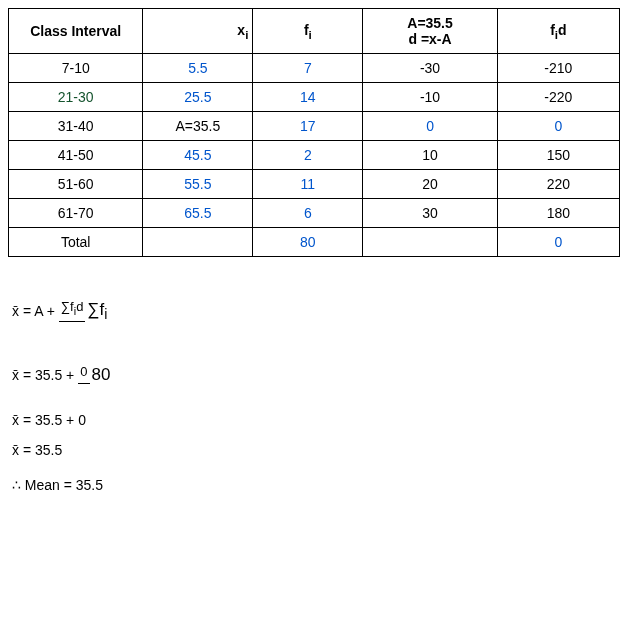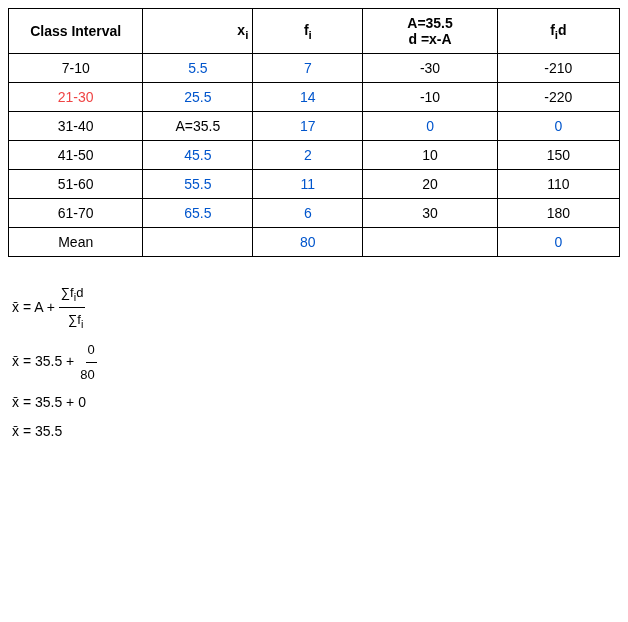--- a/index.html
+++ b/index.html
@@ -44,35 +44,35 @@
 
     .formula-line {
       display: flex;
       align-items: center;
       margin-bottom: 4px;
       font-size: 14px;
     }
 
     .fraction {
       display: inline-flex;
-      flex-direction: column;
-      align-items: flex-end;
-      margin: 0 4px;
+      flex-direction: row;
+      align-items: flex-start;
+      margin: 14px 4px;
       vertical-align: middle;
     }
 
     .fraction .numerator {
       border-bottom: 1px solid #000;
       padding: 0 2px;
       font-size: 13px;
     }
 
     .fraction .denominator {
       padding: 0 2px;
-      font-size: 13px;
+      font-size: 17px;
     }
 
     .mean-result {
       margin-top: 10px;
       font-size: 14px;
     }
   </style>
 </head>
 <body>
 
@@ -99,21 +99,21 @@
   </thead>
   <tbody id="table-body">
   <tr>
       <td style="color:#000">7-10</td>
       <td style="color:#0055cc">5.5</td>
       <td style="color:#0055cc">7</td>
       <td style="color:#000">-30</td>
       <td style="color:#000">-210</td>
     </tr>
       <tr>
-      <td style="color:#ef4444">21-30</td>
+      <td style="color:#14532d">21-30</td>
       <td style="color:#0055cc">25.5</td>
       <td style="color:#0055cc">14</td>
       <td style="color:#000">-10</td>
       <td style="color:#000">-220</td>
     </tr>
       <tr>
       <td style="color:#000">31-40</td>
       <td style="color:#000">A=35.5</td>
       <td style="color:#0055cc">17</td>
       <td style="color:#0055cc">0</td>
@@ -124,31 +124,31 @@
       <td style="color:#0055cc">45.5</td>
       <td style="color:#0055cc">2</td>
       <td style="color:#000">10</td>
       <td style="color:#000">150</td>
     </tr>
       <tr>
       <td style="color:#000">51-60</td>
       <td style="color:#0055cc">55.5</td>
       <td style="color:#0055cc">11</td>
       <td style="color:#000">20</td>
-      <td style="color:#000">110</td>
+      <td style="color:#000">220</td>
     </tr>
       <tr>
       <td style="color:#000">61-70</td>
       <td style="color:#0055cc">65.5</td>
       <td style="color:#0055cc">6</td>
       <td style="color:#000">30</td>
       <td style="color:#000">180</td>
     </tr>
       <tr>
-      <td style="color:#000">Mean</td>
+      <td style="color:#000">Total</td>
       <td style="color:#0055cc"></td>
       <td style="color:#0055cc">80</td>
       <td style="color:#000"></td>
       <td style="color:#0055cc">0</td>
     </tr>
     </tbody>
 </table>
 
 <div class="formula-section">
 
@@ -169,14 +169,17 @@
   </div>
 
   <div class="formula-line">
     <span>x̄ = 35.5 + 0</span>
   </div>
 
   <div class="formula-line">
     <span>x̄ = 35.5</span>
   </div>
 
+  <div class="mean-result">
+    <span>∴ Mean = 35.5</span>
+  </div>
 
 </div>
 
 </body></html>

